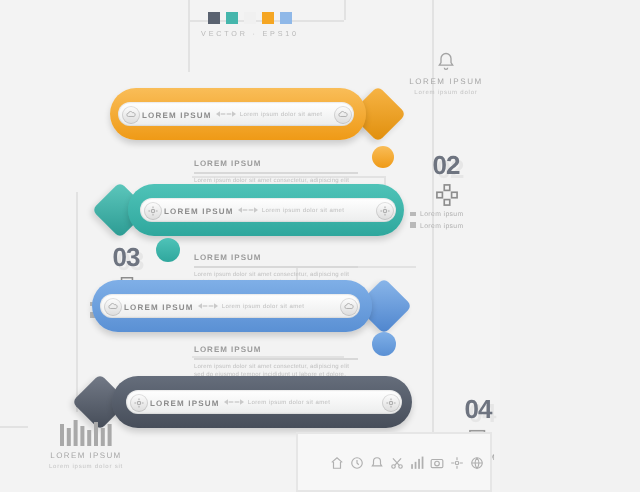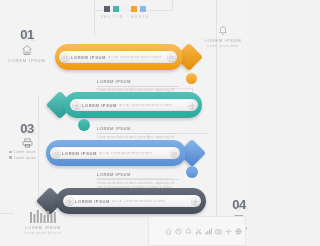--- a/index.html
+++ b/index.html
@@ -117,45 +117,55 @@
     <div class="swatches">
       <div class="sw" style="background:#5a6270"></div>
       <div class="sw" style="background:#45b6ac"></div>
       <div class="sw" style="background:#f0f0f0"></div>
       <div class="sw" style="background:#f5a623"></div>
       <div class="sw" style="background:#8fb8e8"></div>
     </div>
     <div class="subtitle">VECTOR · EPS10</div>
   </div>
 
-  <div class="callout" style="left:0px;top:28px;">
-    <div class="cnum">01</div>
-    <div class="cicon">
-      <svg width="12" height="12" viewBox="0 0 24 24" fill="none" stroke="#9a9a9a" stroke-width="1.6">
-        <path d="M3 11 L12 3 L21 11"></path>
-          <path d="M6 10 V21 H18 V10"></path>
-          <path d="M10 21 v-5 h4 v5"></path>
-      </svg>
-    </div>
-    <div class="clabel">LOREM IPSUM</div>
-  </div>
 
   <div class="callout" style="left:196px;top:22px;">
     <div class="cicon">
       <svg width="10" height="11" viewBox="0 0 24 24" fill="none" stroke="#a3a3a3" stroke-width="1.6">
         <path d="M12 3 a6 6 0 0 1 6 6 v5 l2 3 H4 l2-3 V9 a6 6 0 0 1 6-6z"></path>
         <path d="M10 20 a2 2 0 0 0 4 0"></path>
       </svg>
     </div>
     <div class="clabel">LOREM IPSUM</div>
     <div class="csub">Lorem ipsum dolor</div>
   </div>
 
-
-  <div class="callout" style="left:0px;top:122px;">
+  <div class="callout" style="left:196px;top:76px;">
+    <div class="cnum">02</div>
+    <div class="cicon">
+      <svg width="11" height="11" viewBox="0 0 24 24" fill="none" stroke="#8d8d8d" stroke-width="1.8">
+        <rect x="9" y="1" width="6" height="6"></rect>
+          <rect x="1" y="9" width="6" height="6"></rect>
+        <rect x="17" y="9" width="6" height="6"></rect>
+          <rect x="9" y="17" width="6" height="6"></rect>
+      </svg>
+    </div>
+    <div class="bullets">
+      <div class="brow">
+        <span class="bdot"></span>
+        <span class="btxt">Lorem ipsum</span>
+      </div>
+      <div class="brow">
+        <span class="bdot"></span>
+        <span class="btxt">Lorem ipsum</span>
+      </div>
+    </div>
+  </div>
+
+  <div class="callout" style="left:0px;top:122px;padding-left:36px;">
     <div class="cnum">03</div>
     <div class="cicon">
       <svg width="11" height="10" viewBox="0 0 24 22" fill="none" stroke="#8d8d8d" stroke-width="1.7">
         <path d="M6 8 V2 h12 v6"></path>
           <rect x="2" y="8" width="20" height="8" rx="2"></rect>
         <rect x="7" y="14" width="10" height="6"></rect>
       </svg>
     </div>
     <div class="bullets">
       <div class="brow">

